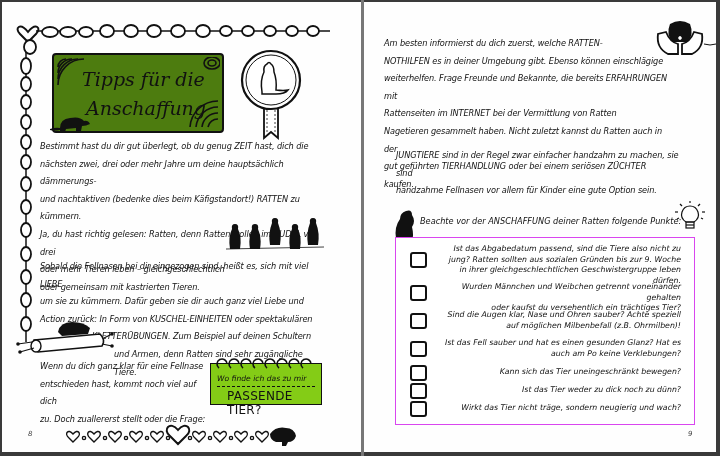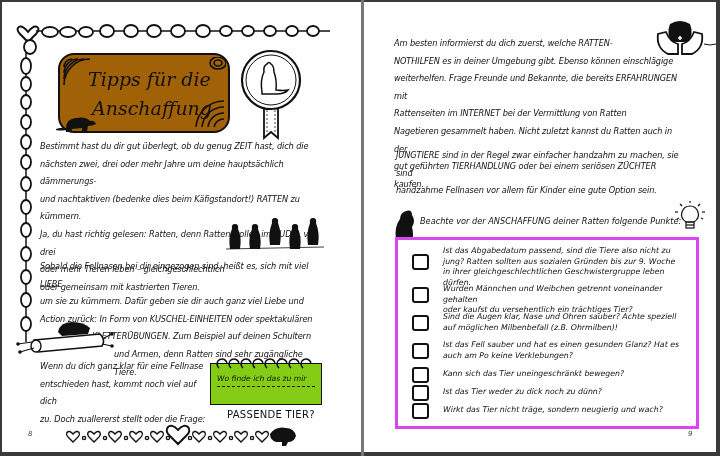--- a/index.html
+++ b/index.html
@@ -5,23 +5,23 @@
   html,body{margin:0;padding:0;}
   body{width:720px;height:456px;background:#3a3a3a;position:relative;overflow:hidden;font-family:"DejaVu Sans",sans-serif;}
   .page{position:absolute;top:2px;height:450px;background:#fefefe;}
   .page.left{left:2px;width:330px;}
   .page.right{left:364px;width:352px;}
   .gutter{position:absolute;left:332px;top:2px;width:32px;height:450px;background:#fefefe;}
   .fold{position:absolute;left:361px;top:0;width:3px;height:456px;background:#777;}
   .hand{font-family:"DejaVu Sans",sans-serif;font-style:italic;color:#111;}
   .p{position:absolute;font-size:8.2px;line-height:17.6px;letter-spacing:-0.1px;color:#111;font-style:italic;font-family:"DejaVu Sans",sans-serif;}
   .caps{font-style:normal;letter-spacing:0.3px;}
-  .title-box{position:absolute;left:50px;top:51px;width:168px;height:76px;border:2.5px solid #111;border-radius:16px;background:#a16207;margin-left:6px;}
+  .title-box{position:absolute;left:50px;top:51px;width:168px;height:76px;border:2.5px solid #111;border-radius:4px;background:#4d7c0f;}
   .title-text{position:absolute;left:28px;top:10px;font-size:19px;line-height:29px;color:#111;font-style:italic;font-family:"DejaVu Serif",serif;}
-  .checklist{position:absolute;left:395px;top:237px;width:298px;height:186px;border:3px solid #d946ef;background:#fff;}
+  .checklist{position:absolute;left:395px;top:237px;width:298px;height:186px;border:1px solid #d946ef;background:#fff;text-align:right;}
   .check-row{position:absolute;left:0;width:100%;}
   .cb{position:absolute;left:14px;width:13px;height:12px;border:2.5px solid #111;border-radius:3px;}
   .ct{position:absolute;left:45px;font-size:7.8px;line-height:10.5px;color:#111;font-style:italic;width:240px;}
   .pagenum{position:absolute;font-size:7px;color:#444;font-style:italic;}
 </style>
 </head>
 <body>
 
 <div class="page left">
 
@@ -160,21 +160,21 @@
           <path d="M28 12 A5 5 0 1 1 36 8"></path>
           <path d="M40 12 A5 5 0 1 1 48 8"></path>
           <path d="M52 12 A5 5 0 1 1 60 8"></path>
           <path d="M64 12 A5 5 0 1 1 72 8"></path>
           <path d="M76 12 A5 5 0 1 1 84 8"></path>
           <path d="M88 12 A5 5 0 1 1 96 8"></path>
       </g>
     </svg>
     <div class="hand" style="position:absolute;left:6px;top:10px;font-size:7.6px;">Wo finde ich das zu mir</div>
     <div style="position:absolute;left:6px;right:6px;top:22px;border-top:1px dashed #111;"></div>
-    <div class="hand caps" style="position:absolute;left:16px;top:25px;font-size:10px;margin-top:20px;">PASSENDE TIER?</div>
+    <div class="hand caps" style="position:absolute;left:16px;top:25px;font-size:12px;">PASSENDE TIER?</div>
   </div>
 
   <svg style="position:absolute;left:64px;top:416px" width="232" height="30">
     <g fill="#fff" stroke="#111" stroke-width="1.4">
       <path d="M7 16 C2 10,-2 16,3 20 L7 24 L11 20 C16 16,12 10,7 16 Z"></path>
       <circle cx="18" cy="20" r="1.6"></circle>
       <path d="M28 16 C23 10,19 16,24 20 L28 24 L32 20 C37 16,33 10,28 16 Z"></path>
       <circle cx="39" cy="20" r="1.6"></circle>
       <path d="M49 16 C44 10,40 16,45 20 L49 24 L53 20 C58 16,54 10,49 16 Z"></path>
       <circle cx="60" cy="20" r="1.6"></circle>
@@ -204,21 +204,21 @@
 <div class="page right">
 
   <svg style="position:absolute;left:286px;top:16px" width="66" height="40">
     <path d="M20 6 Q30 0 40 6 Q44 16 38 24 L22 24 Q16 16 20 6 Z" fill="#111"></path>
     <path d="M8 16 Q6 30 18 36 L28 36 L28 26 Q20 24 16 14 Z" fill="#fff" stroke="#111" stroke-width="1.8"></path>
     <path d="M52 16 Q54 30 42 36 L32 36 L32 26 Q40 24 44 14 Z" fill="#fff" stroke="#111" stroke-width="1.8"></path>
     <path d="M28 20 Q30 16 32 20 Q30 24 28 20 Z" fill="#fff"></path>
     <path d="M54 26 Q60 28 66 26" fill="none" stroke="#111" stroke-width="1"></path>
   </svg>
 
-  <div class="p" style="left:30px;top:33px;width:290px;">
+  <div class="p" style="left:20px;top:33px;width:290px;">
     <div>Am besten informierst du dich zuerst, welche RATTEN-</div>
     <div>NOTHILFEN es in deiner Umgebung gibt. Ebenso können einschlägige</div>
     <div>weiterhelfen. Frage Freunde und Bekannte, die bereits ERFAHRUNGEN mit</div>
     <div>Rattenseiten im INTERNET bei der Vermittlung von Ratten</div>
     <div>Nagetieren gesammelt haben. Nicht zuletzt kannst du Ratten auch in der</div>
     <div>gut geführten TIERHANDLUNG oder bei einem seriösen ZÜCHTER kaufen.</div>
   </div>
 
   <div class="p" style="left:32px;top:145px;width:300px;">
     <div>JUNGTIERE sind in der Regel zwar einfacher handzahm zu machen, sie sind</div>

